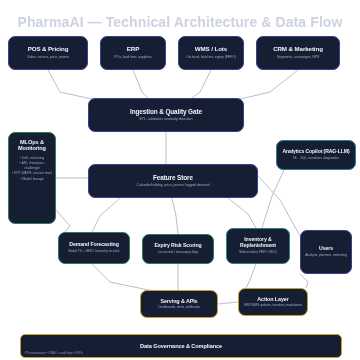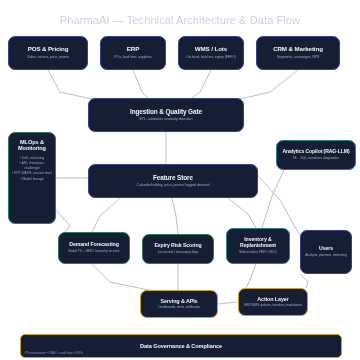--- a/index.html
+++ b/index.html
@@ -40,21 +40,21 @@
     line-height:1.15;
     margin-top:2px;
     letter-spacing:-.1px;
   }
 
   
   #title{
     position:absolute;z-index:3;
     left:0;top:14px;width:360px;
     text-align:center;
-    font-size:11px;font-weight:normal;
+    font-size:14px;font-weight:bold;
     color:#cdd2e0;
     letter-spacing:.1px;
   }
 
   
   .src{top:36px;height:34px;}
   .src .t{font-size:6.2px;}
   .src .s{font-size:3.6px;}
   #n-pos{left:8px;width:80px;}
   #n-erp{left:100px;width:66px;}

